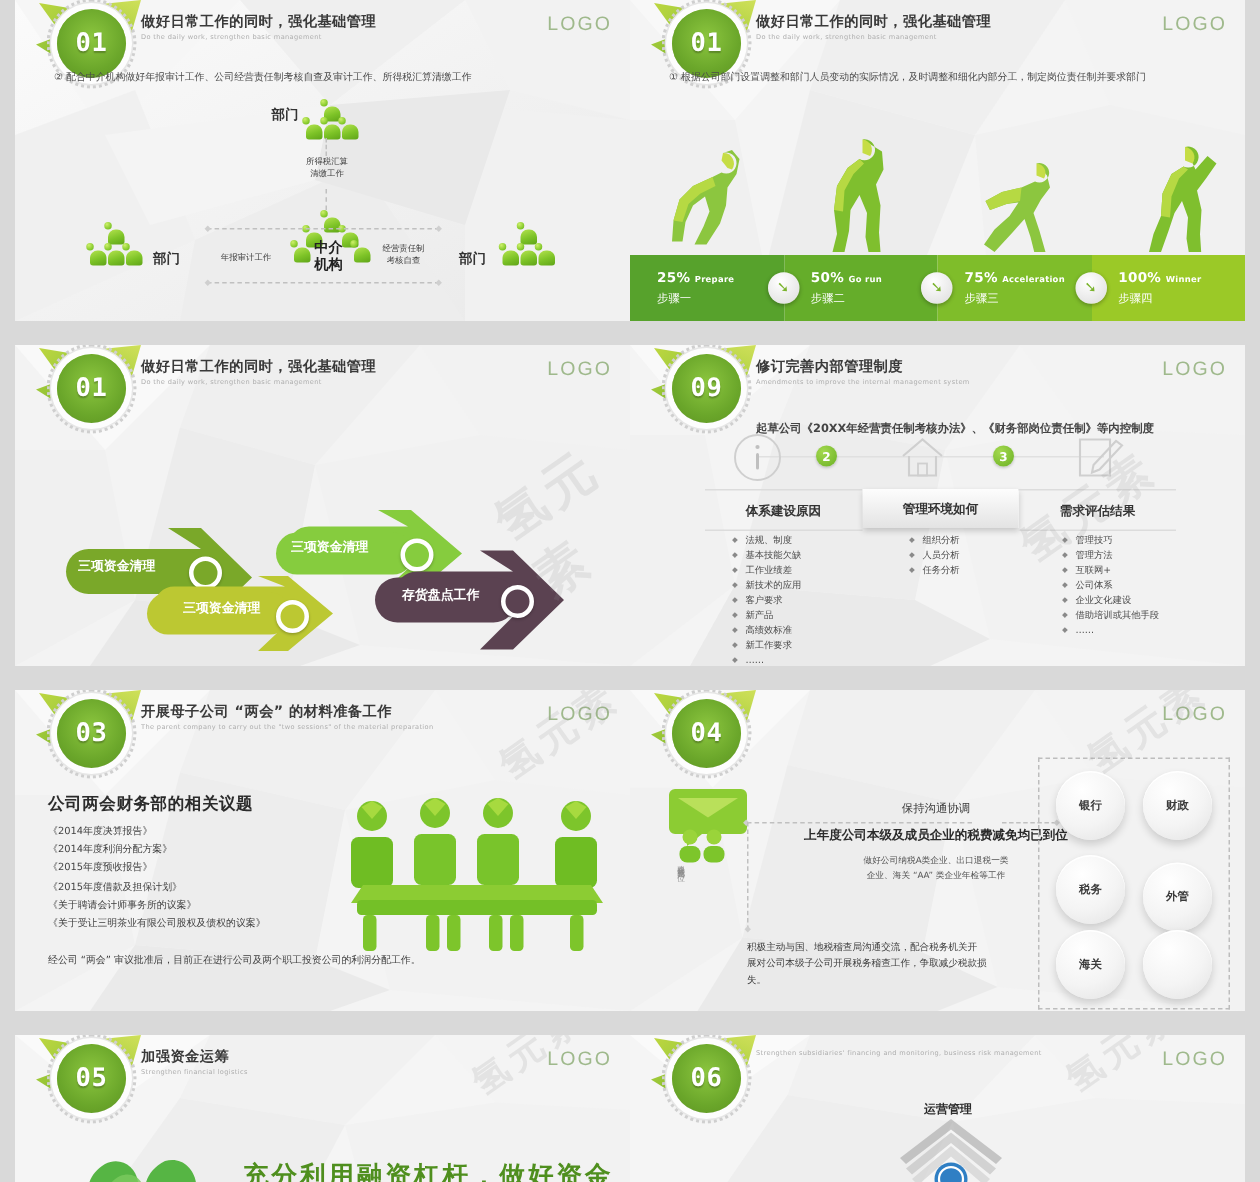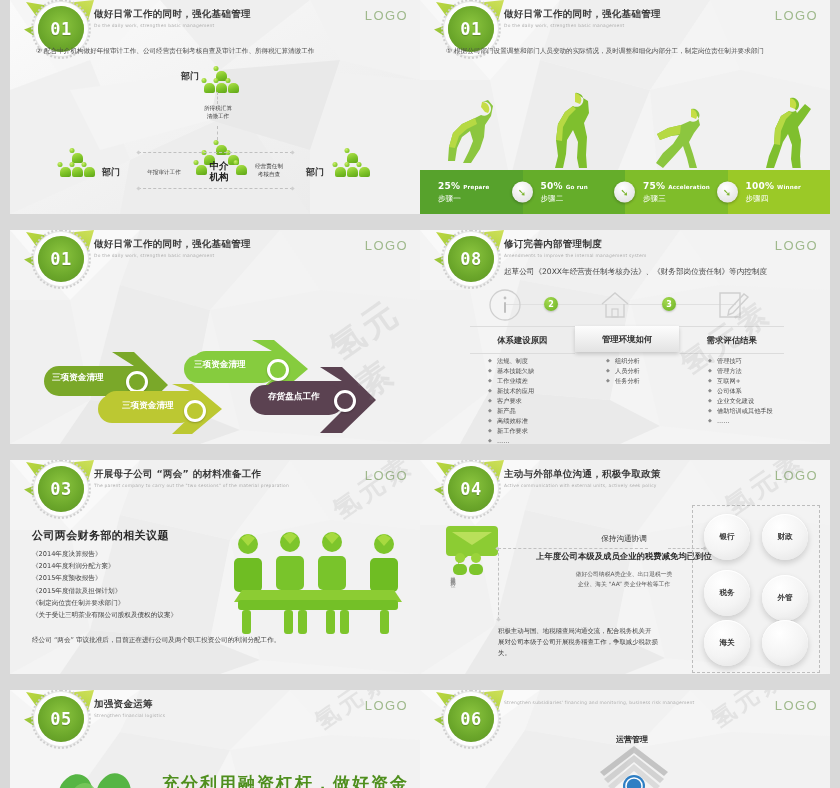--- a/index.html
+++ b/index.html
@@ -56,21 +56,21 @@
     clip-path:polygon(0 40%,100% 0,88% 100%);}
   .leafC{left:44px;top:0px;width:26px;height:34px;
     background:linear-gradient(200deg,#cfe05a,#9cc832);
     clip-path:polygon(0 8%,100% 0,62% 100%);}
   .leafD{left:33px;top:1px;width:12px;height:13px;
     background:#b9d543;clip-path:polygon(50% 0,100% 100%,0 100%);}
 
   .ttl{position:absolute;left:84px;top:8px;right:80px;}
   .ttl .t1{font-size:9.5px;color:#3a3a3a;font-weight:bold;letter-spacing:.3px;white-space:nowrap;}
   .ttl .t2{font-size:4.4px;color:#aeaeae;letter-spacing:.25px;margin-top:2px;white-space:nowrap;}
-  .ttl .t3{font-size:7.6px;color:#444;margin-top:9px;white-space:nowrap;}
+  .ttl .t3{font-size:7.6px;color:#444;margin-top:23px;white-space:nowrap;font-weight:bold;}
   .logo{position:absolute;right:12px;top:8px;font-size:13px;color:#9fb98c;letter-spacing:1.4px;font-family:"Liberation Sans",sans-serif;}
 
   .body-txt{position:absolute;left:26px;right:20px;top:46px;font-size:6.6px;color:#4a4a4a;line-height:1.75;}
   .body-txt .ln2{margin-left:11px;}
 
   
   .grp{position:absolute;}
   .person{position:absolute;}
   .person i{display:block;position:absolute;left:50%;top:0;transform:translateX(-50%);
     width:5px;height:5px;border-radius:50%;
@@ -479,21 +479,21 @@
       </svg>
     </div>
     <div class="hdr">
       <div class="badge">
         <div class="leaf leafA"></div>
         <div class="leaf leafB"></div>
         <div class="leaf leafC"></div>
         <div class="leaf leafD"></div>
         <div class="gear">
           <div class="ring"></div>
-          <div class="num">08</div>
+          <div class="num">09</div>
         </div>
       </div>
       <div class="ttl">
         <div class="t1">修订完善内部管理制度</div>
         <div class="t2">Amendments to improve the internal management system</div>
         <div class="t3">起草公司《20XX年经营责任制考核办法》、《财务部岗位责任制》等内控制度</div>
       </div>
       <div class="logo">LOGO</div>
     </div>
 
@@ -593,21 +593,21 @@
       </div>
       <div class="logo">LOGO</div>
     </div>
 
     <div class="bigh" style="left:22px;top:68px;">公司两会财务部的相关议题</div>
     <div class="doclist" style="left:22px;top:88px;">
       <div>《2014年度决算报告》</div>
       <div>《2014年度利润分配方案》</div>
       <div>《2015年度预收报告》</div>
       <div>《2015年度借款及担保计划》</div>
-      <div>《制定岗位责任制并要求部门》</div>
+      <div>《关于聘请会计师事务所的议案》</div>
       <div>《关于受让三明茶业有限公司股权及债权的议案》</div>
     </div>
     <div class="footnote" style="left:22px;top:176px;">经公司 “两会” 审议批准后，目前正在进行公司及两个职工投资公司的利润分配工作。</div>
 
     <div class="seatfig" style="left:218px;top:72px;">
       <svg width="180" height="110" viewBox="0 0 180 110">
         <g fill="#7dc52b">
           <circle cx="20" cy="12" r="10"></circle>
             <circle cx="62" cy="10" r="10"></circle>
           <circle cx="104" cy="10" r="10"></circle>
@@ -655,24 +655,20 @@
       <div class="badge">
         <div class="leaf leafA"></div>
         <div class="leaf leafB"></div>
         <div class="leaf leafC"></div>
         <div class="leaf leafD"></div>
         <div class="gear">
           <div class="ring"></div>
           <div class="num">04</div>
         </div>
       </div>
-      <div class="ttl">
-        <div class="t1">主动与外部单位沟通，积极争取政策</div>
-        <div class="t2">Active communication with external units, actively seek policy</div>
-      </div>
       <div class="logo">LOGO</div>
     </div>
 
     <div style="position:absolute;left:24px;top:64px;">
       <svg width="56" height="52" viewBox="0 0 56 52">
         <path d="M6 2 h44 a4 4 0 0 1 4 4 v22 a4 4 0 0 1 -4 4 h-26 l-10 8 v-8 h-8 a4 4 0 0 1 -4 -4 v-22 a4 4 0 0 1 4 -4z" fill="#8ccc33"></path>
         <path d="M8 8 l20 13 20 -13 z" fill="#b9e05a"></path>
         <g>
           <circle cx="16" cy="34" r="5" fill="#9ad43a"></circle>
             <rect x="9" y="40" width="14" height="11" rx="5" fill="#7dc52b"></rect>

